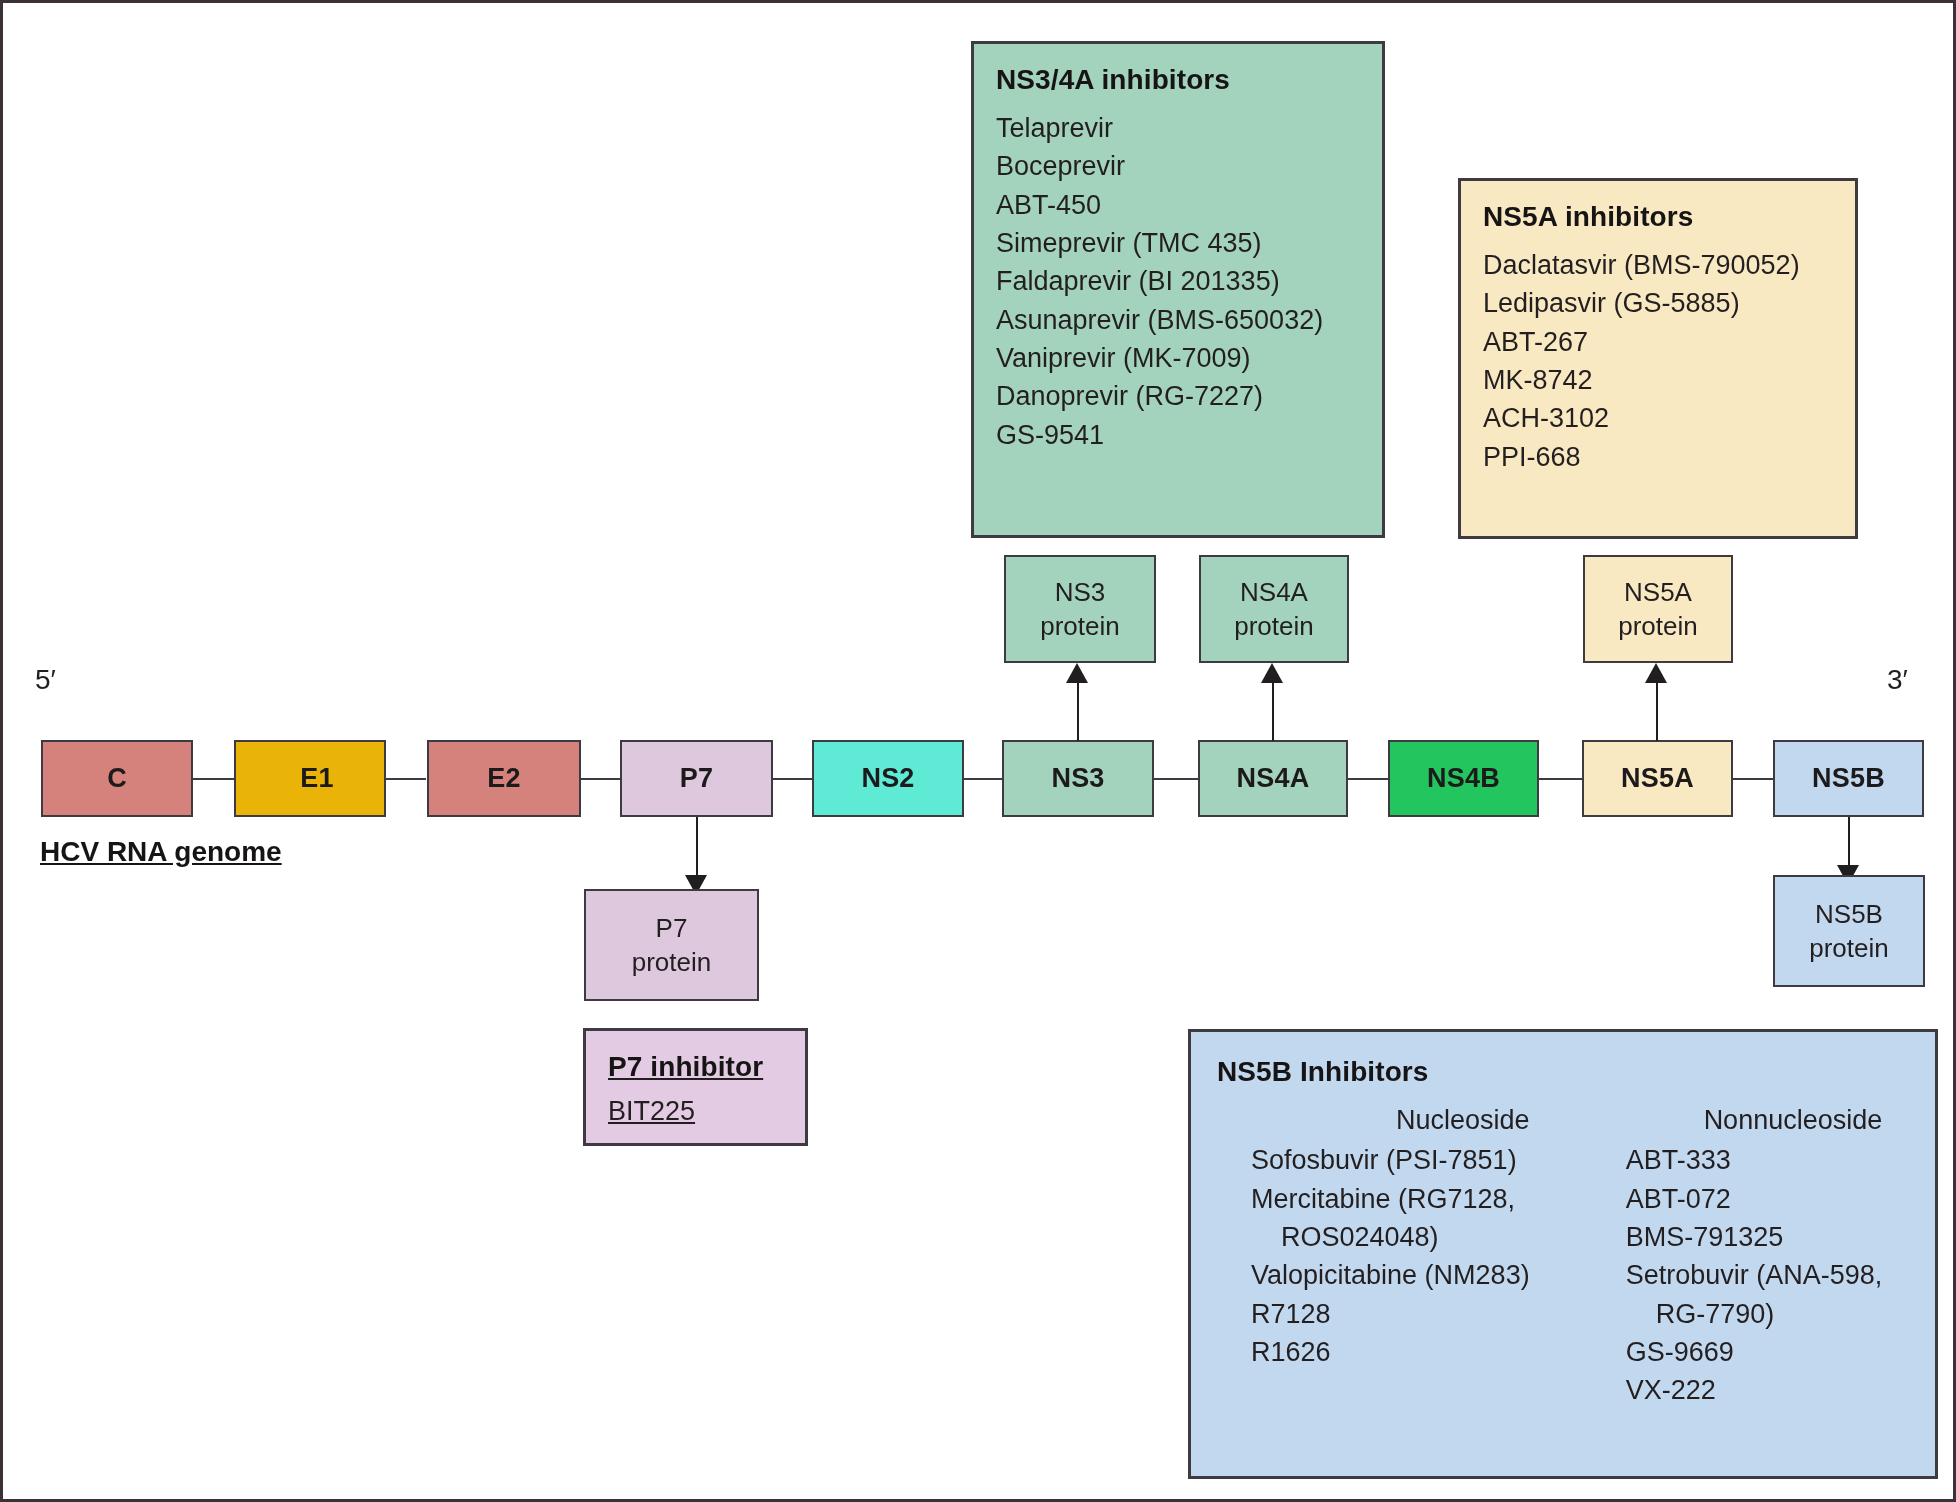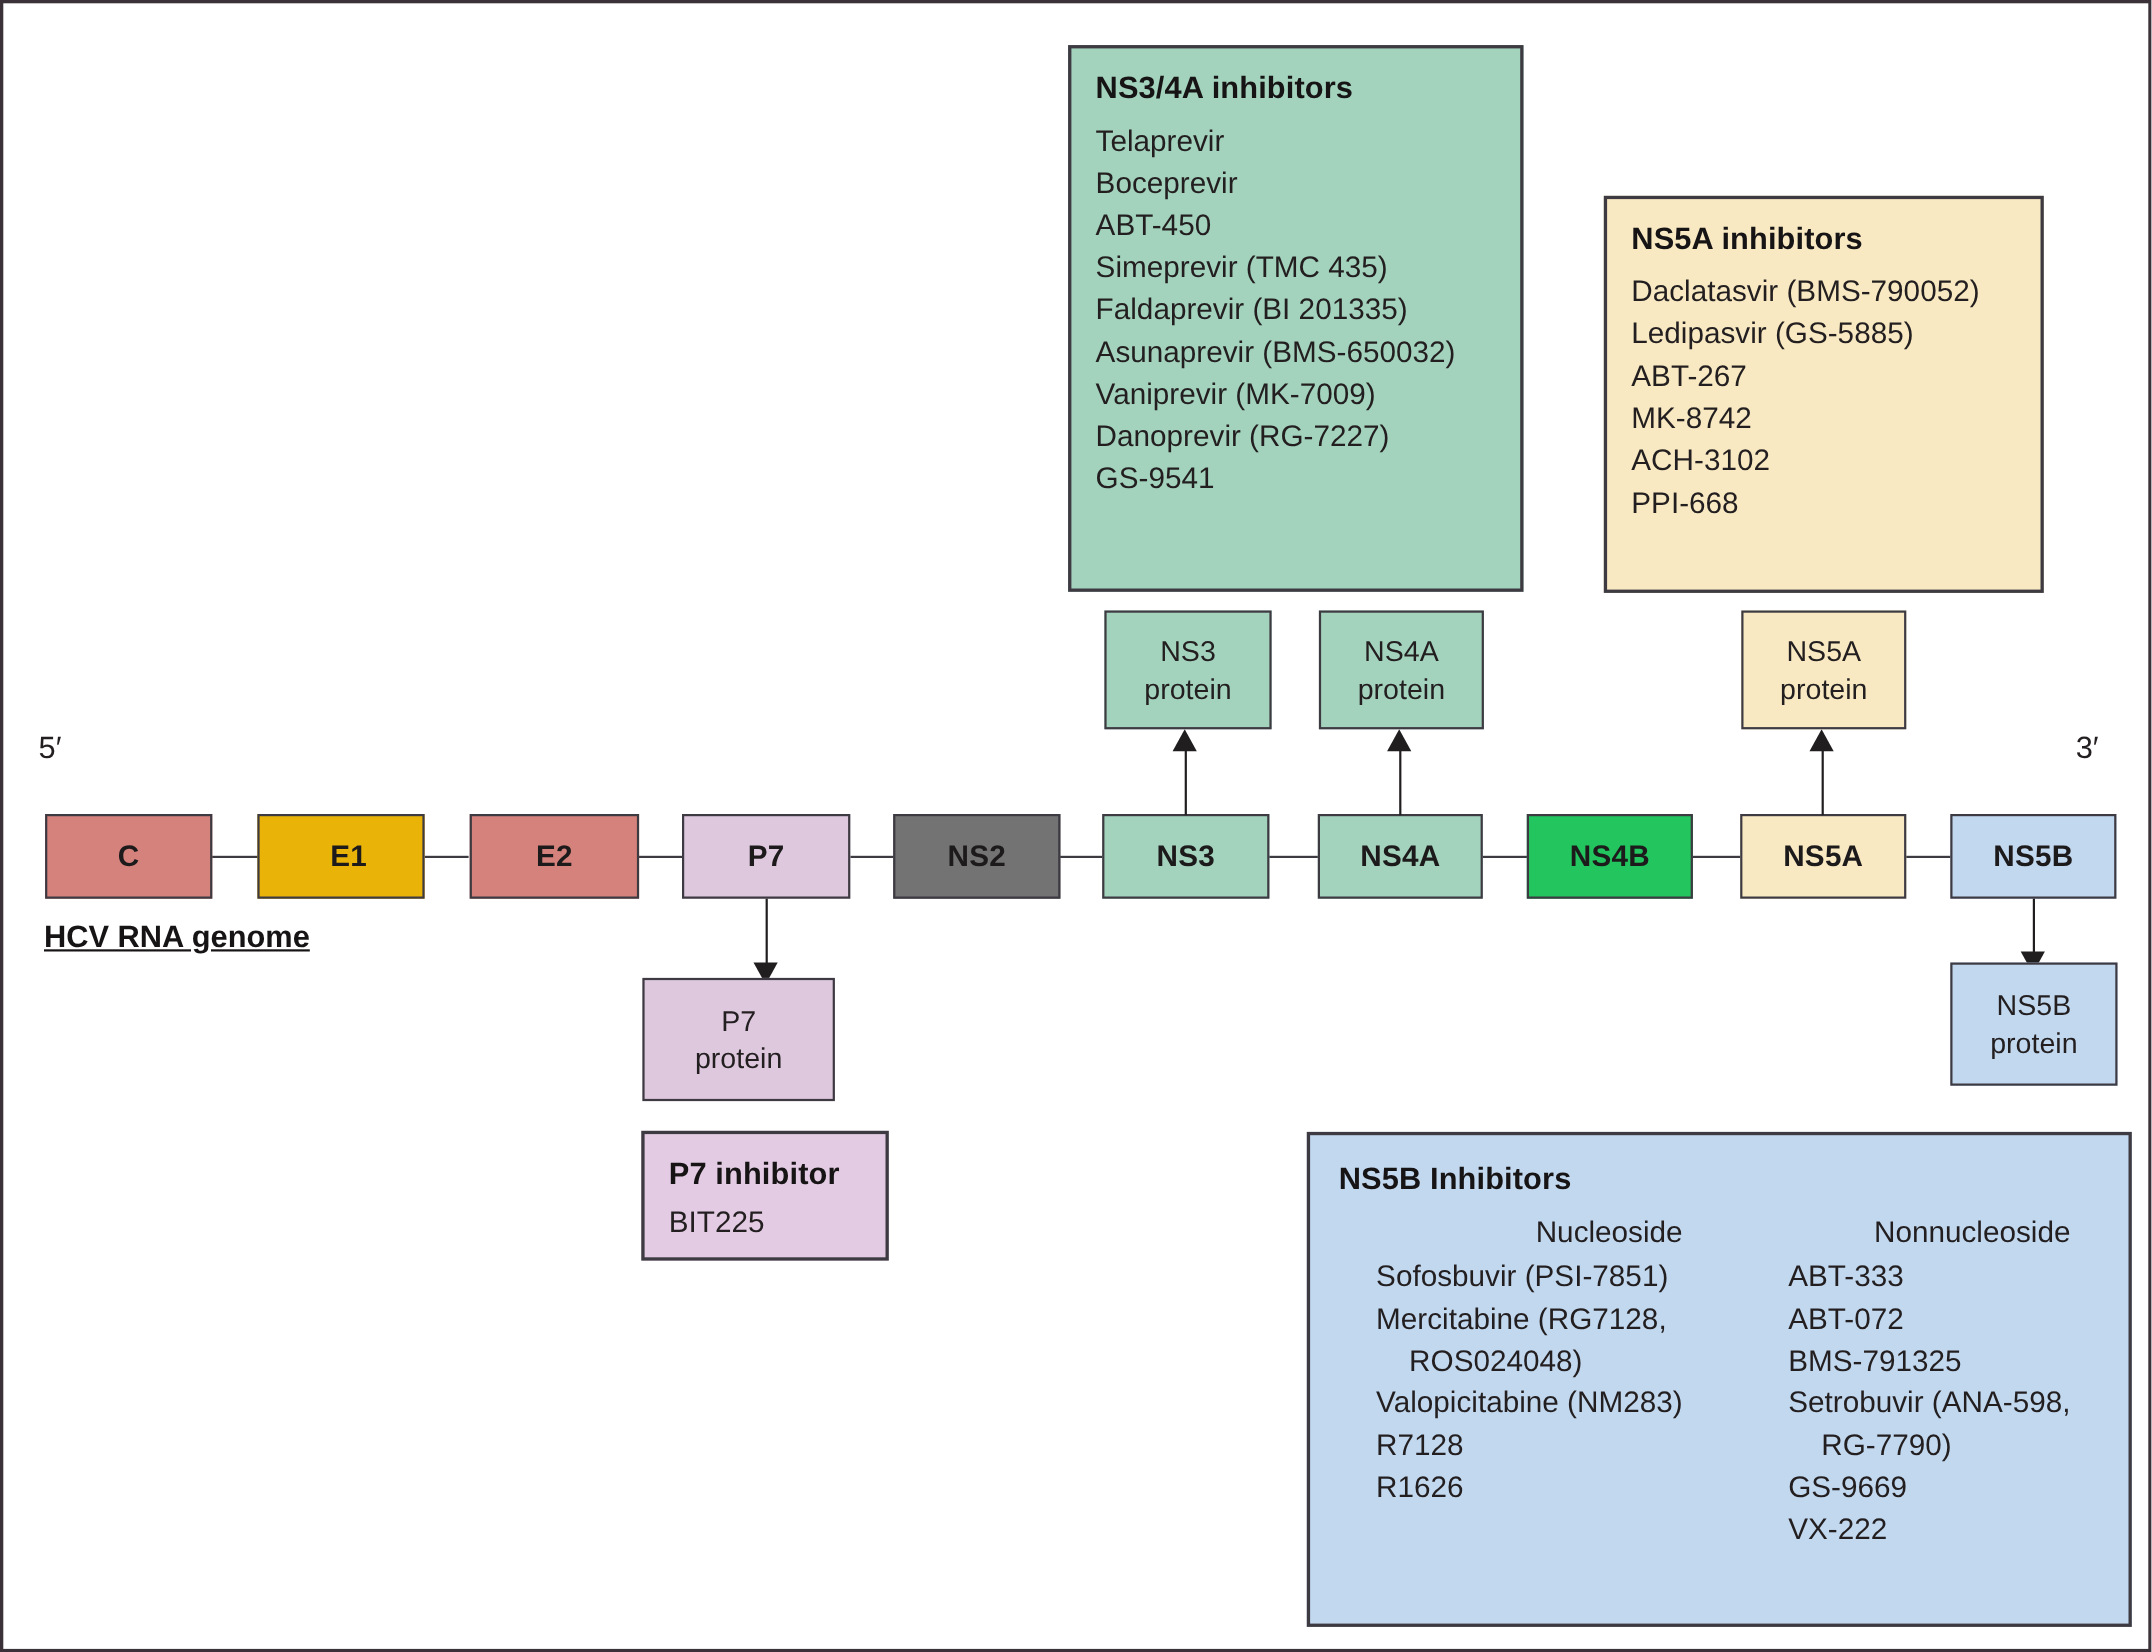--- a/index.html
+++ b/index.html
@@ -133,21 +133,21 @@
   <div class="hlink" style="left:960px;top:775px;width:40px;"></div>
   <div class="hlink" style="left:1150px;top:775px;width:46px;"></div>
   <div class="hlink" style="left:1344px;top:775px;width:42px;"></div>
   <div class="hlink" style="left:1535px;top:775px;width:45px;"></div>
   <div class="hlink" style="left:1729px;top:775px;width:42px;"></div>
 
   <div class="gbox" style="left:38px;top:737px;width:152px;height:77px;background:#d4827b;">C</div>
   <div class="gbox" style="left:231px;top:737px;width:152px;height:77px;background:#eab308;padding-left:14px;">E1</div>
   <div class="gbox" style="left:424px;top:737px;width:154px;height:77px;background:#d4827b;">E2</div>
   <div class="gbox" style="left:617px;top:737px;width:153px;height:77px;background:#ddc8de;">P7</div>
-  <div class="gbox" style="left:809px;top:737px;width:152px;height:77px;background:#737373;">NS2</div>
+  <div class="gbox" style="left:809px;top:737px;width:152px;height:77px;background:#5eead4;">NS2</div>
   <div class="gbox" style="left:999px;top:737px;width:152px;height:77px;background:#a3d2bd;">NS3</div>
   <div class="gbox" style="left:1195px;top:737px;width:150px;height:77px;background:#a3d2bd;">NS4A</div>
   <div class="gbox" style="left:1385px;top:737px;width:151px;height:77px;background:#22c55e;">NS4B</div>
   <div class="gbox" style="left:1579px;top:737px;width:151px;height:77px;background:#f8e9c2;">NS5A</div>
   <div class="gbox" style="left:1770px;top:737px;width:151px;height:77px;background:#c2d8ef;">NS5B</div>
 
   <div class="boldlabel" style="left:37px;top:833px;">HCV RNA genome</div>
 
   <div class="vline" style="left:693px;top:814px;height:62px;"></div>
   <div class="arrowhead arrow-down" style="left:682px;top:872px;"></div>
@@ -205,21 +205,21 @@
   <div class="listbox" style="left:1455px;top:175px;width:400px;height:361px;background:#f8e9c2;">
     <div class="ltitle">NS5A inhibitors</div>
     <div class="litem">Daclatasvir (BMS-790052)</div>
     <div class="litem">Ledipasvir (GS-5885)</div>
     <div class="litem">ABT-267</div>
     <div class="litem">MK-8742</div>
     <div class="litem">ACH-3102</div>
     <div class="litem">PPI-668</div>
   </div>
 
-  <div class="listbox" style="left:580px;top:1025px;width:225px;height:118px;background:#e3cce3;">
+  <div class="listbox" style="left:580px;top:1025px;width:225px;height:118px;background:#e3cce3;text-decoration:underline;">
     <div class="ltitle" style="margin-bottom:9px;">P7 inhibitor</div>
     <div class="litem">BIT225</div>
   </div>
 
   <div class="listbox" style="left:1185px;top:1026px;width:750px;height:450px;background:#c2d8ef;padding:24px 26px;">
     <div class="ltitle">NS5B Inhibitors</div>
     <div class="two-col">
       <div>
         <div class="col-head">Nucleoside</div>
         <div class="litem indent">Sofosbuvir (PSI-7851)</div>

